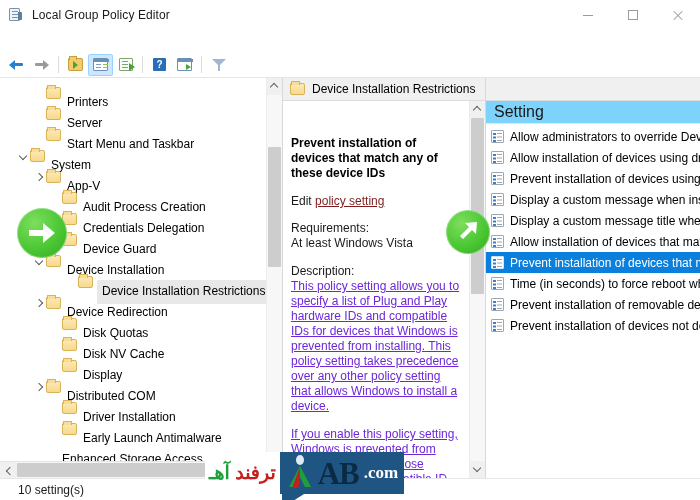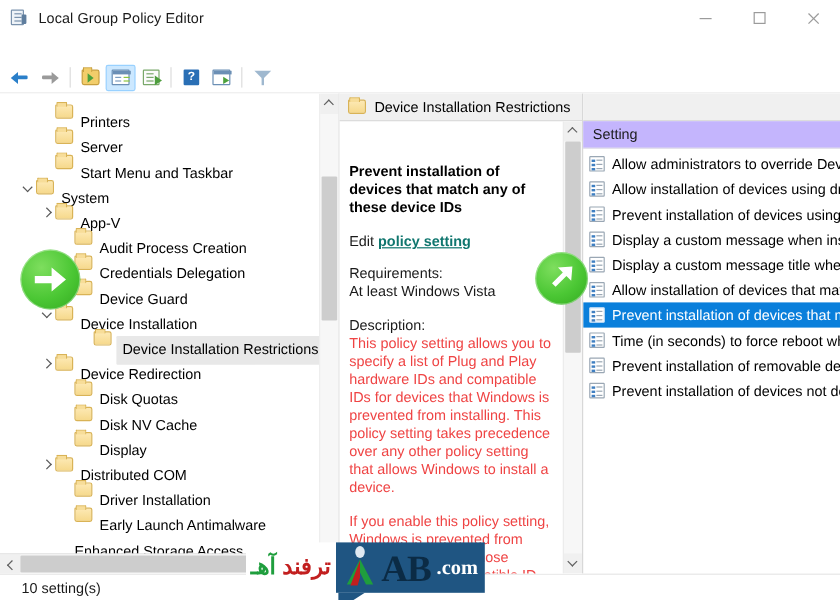--- a/index.html
+++ b/index.html
@@ -393,48 +393,48 @@
     margin-top: 28px;
   }
   .ext-title {
     font-size: 12px; font-weight: bold; color: #000;
     line-height: 15px; margin-bottom: 13px;
   }
   .ext-edit {
     font-size: 12px; color: #1a1a1a; margin-bottom: 13px;
   }
   .ext-edit a {
-    color: #0f766e; text-decoration: underline; cursor: pointer; font-weight: bold;
+    color: #7f1d1d; text-decoration: underline; cursor: pointer;
   }
   .ext-lbl { font-size: 12px; color: #1a1a1a; line-height: 15px; }
   .ext-gap { height: 13px; }
   .ext-para {
-    font-size: 12px; color: #ef4444; line-height: 15px;
+    font-size: 12px; color: #6d28d9; line-height: 15px; text-decoration: underline;
   }
 
   
   .list-pane {
     flex: 1 1 auto;
     display: flex; flex-direction: column;
     min-width: 0; min-height: 0;
     background: #fff;
     border-left: 1px solid #d8d8d8;
   }
   .list-header {
     height: 23px; flex: 0 0 23px;
     background: #f0f0f0;
     border-bottom: 1px solid #dcdcdc;
   }
   .col-head {
     height: 23px; flex: 0 0 23px;
     display: flex; align-items: center;
     padding-left: 8px;
-    font-size: 12px; color: #1a1a1a;
+    font-size: 16px; color: #1a1a1a;
     border-bottom: 1px solid #e8e8e8;
-    background: #c4b5fd;
+    background: #7dd3fc;
   }
   .list-rows {
     flex: 1 1 auto; overflow: hidden; min-height: 0;
     padding-top: 2px;
   }
   .lrow {
     height: 21px;
     display: flex; align-items: center;
     font-size: 12px; color: #000;
     white-space: nowrap;

